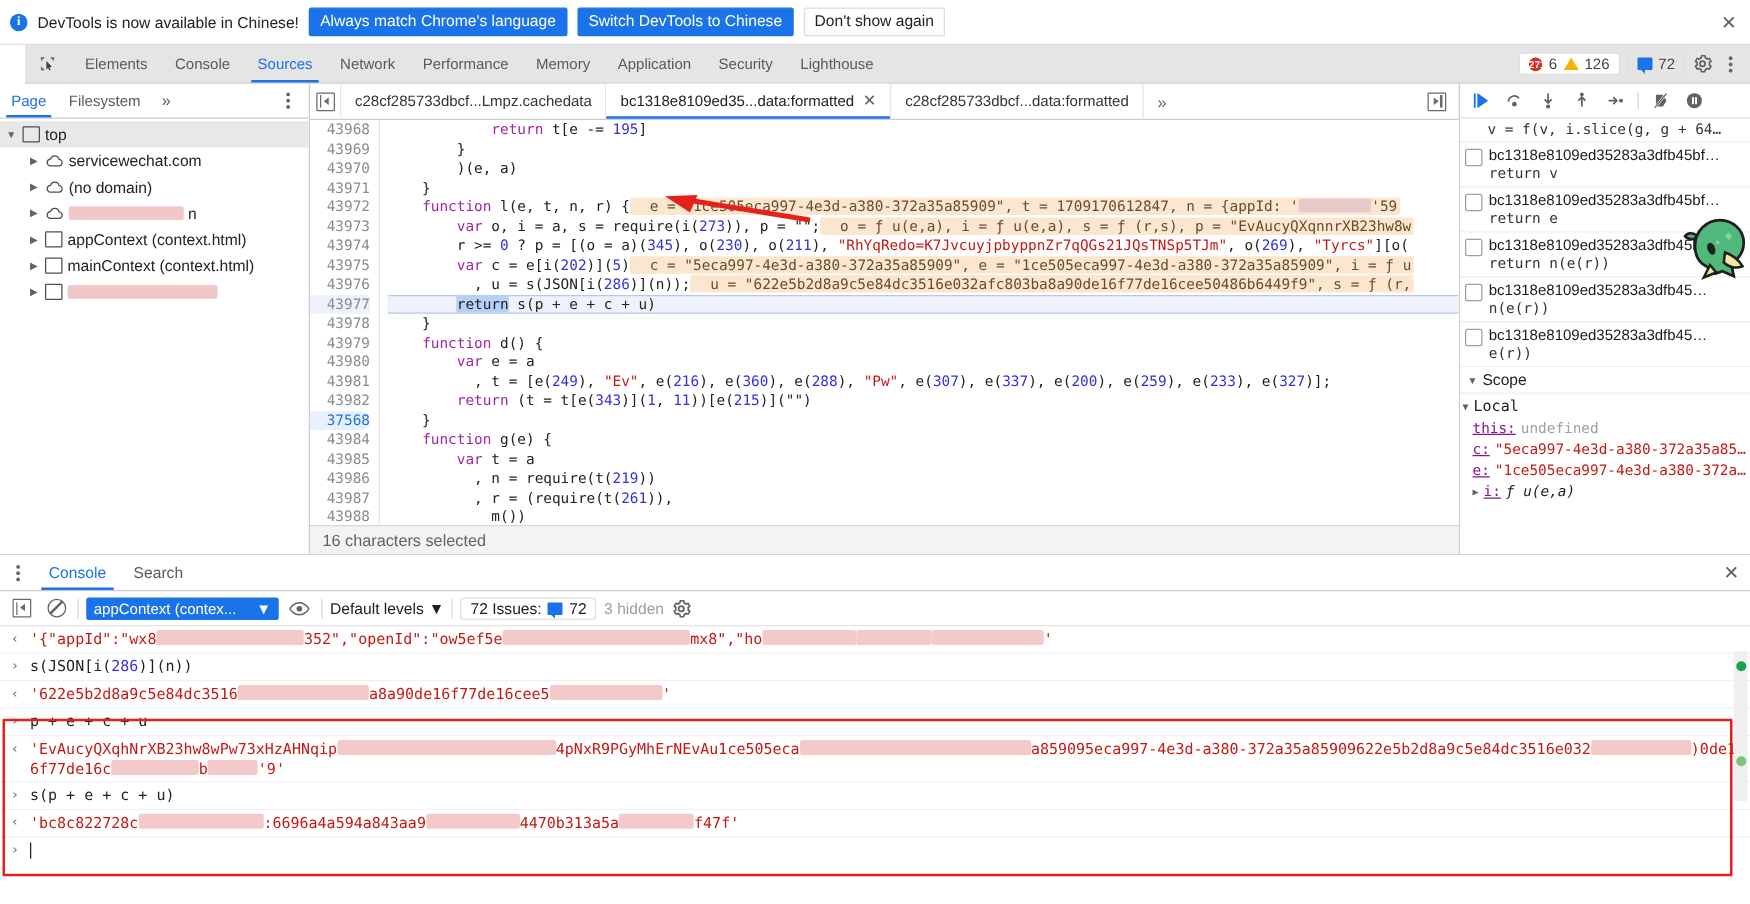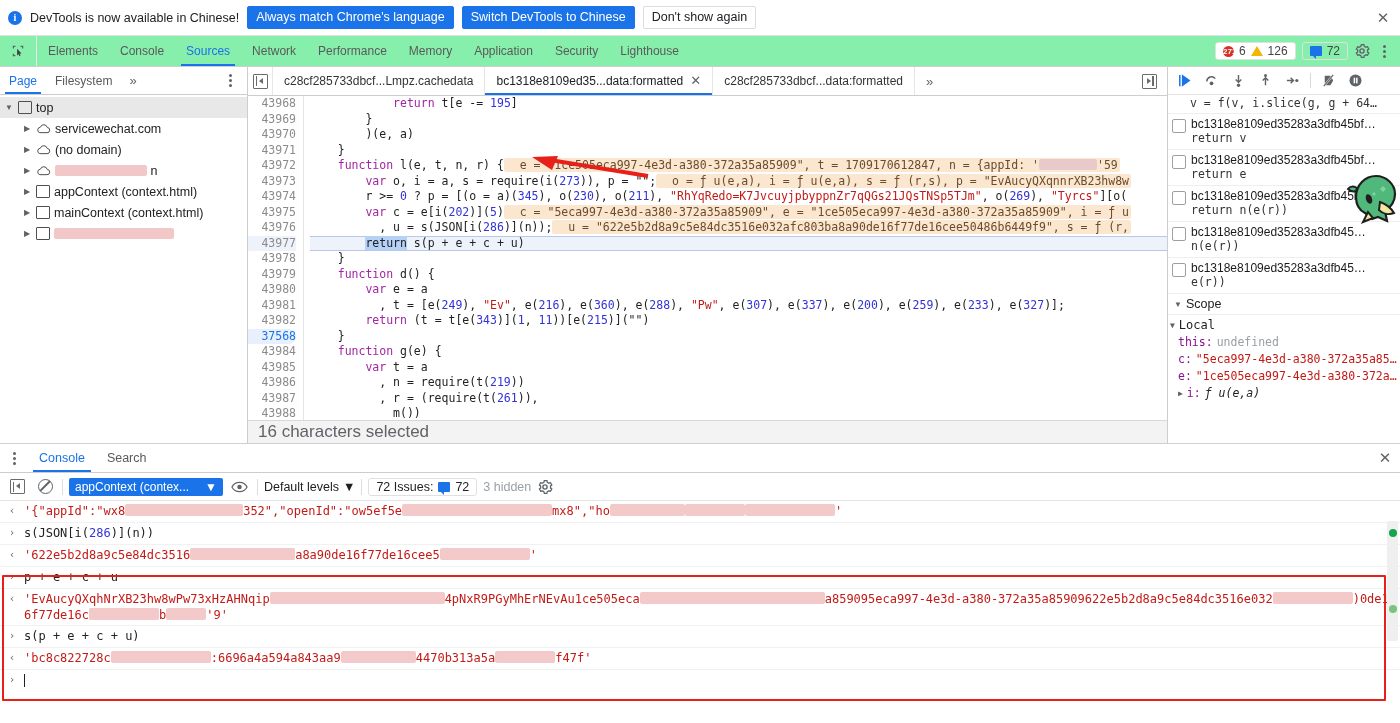--- a/index.html
+++ b/index.html
@@ -32,21 +32,21 @@
     padding:3px 8px;font-size:12.5px;white-space:nowrap;cursor:pointer;line-height:15px;
   }
   .infobar-close{
     margin-left:auto;width:18px;height:18px;display:flex;align-items:center;justify-content:center;
     color:#5f6368;font-size:15px;cursor:pointer;
   }
 
   
   .maintabs{
     height:30px;flex:0 0 30px;display:flex;align-items:stretch;
-    background:#86efac;border-bottom:1px solid #cdcdcd;
+    background:#e5e5e5;border-bottom:1px solid #cdcdcd;margin-left:20px;
   }
   .inspect-btn{width:36px;display:flex;align-items:center;justify-content:center;cursor:pointer;border-right:1px solid #e8e8e8;}
   .cursor-ico{width:14px;height:14px;}
   .tab{
     padding:0 11px;display:flex;align-items:center;font-size:12px;color:#5a5a5a;
     cursor:pointer;position:relative;white-space:nowrap;
   }
   .tab.active{color:#1a73e8;}
   .tab.active:after{
     content:"";position:absolute;left:6px;right:6px;bottom:0;height:2px;background:#1a73e8;
@@ -128,21 +128,21 @@
   .num{color:#3232d8;}
   .str{color:#c41a16;}
   .plain{color:#222;}
   .sel{background:#b5d1f5;}
   .infer{background:#fbe7d0;color:#6b4b2a;border-radius:2px;padding:0 2px;}
 
   .arrow-svg{position:absolute;pointer-events:none;}
 
   .editor-status{
     height:22px;flex:0 0 22px;display:flex;align-items:center;background:#f3f3f3;
-    border-top:1px solid #d8d8d8;font-size:17px;color:#5f6368;padding:0 10px;
+    border-top:1px solid #d8d8d8;font-size:13px;color:#5f6368;padding:0 10px;
   }
   .editor-status .right{margin-left:auto;margin-top:37px;}
 
   
   .debugger{width:232px;flex:0 0 232px;display:flex;flex-direction:column;border-left:1px solid #cdcdcd;background:#fff;min-width:0;}
   .dbg-toolbar{height:27px;flex:0 0 27px;display:flex;align-items:center;gap:2px;padding:0 4px;border-bottom:1px solid #e2e2e2;}
   .dbgbtn{width:25px;height:22px;display:flex;align-items:center;justify-content:center;cursor:pointer;}
   .dbg-sep{width:1px;height:15px;background:#d8d8d8;margin:0 3px;}
   .bp-list{flex:0 0 auto;overflow:hidden;}
   .bp-partial{font-family:"DejaVu Sans Mono","Liberation Mono",monospace;font-size:11.5px;color:#333;
@@ -150,21 +150,21 @@
   .bp{border-bottom:1px solid #eee;padding:3px 4px 4px 4px;display:flex;gap:5px;align-items:flex-start;cursor:pointer;}
   .bp-cb{width:12px;height:12px;border:1px solid #9aa0a6;border-radius:2px;flex:0 0 12px;margin-top:2px;background:#fff;}
   .bp-txt{min-width:0;}
   .bp-file{font-size:12px;color:#1a1a1a;white-space:nowrap;overflow:hidden;text-overflow:ellipsis;}
   .bp-code{font-family:"DejaVu Sans Mono","Liberation Mono",monospace;font-size:11.5px;color:#333;white-space:nowrap;}
   .sec-head{display:flex;align-items:center;gap:4px;padding:3px 6px;font-size:12.5px;color:#202124;
             border-bottom:1px solid #eee;cursor:pointer;background:#fff;}
   .caret{font-size:8px;color:#5f6368;}
   .scope-body{font-family:"DejaVu Sans Mono","Liberation Mono",monospace;font-size:11.5px;line-height:17px;padding:2px 0;overflow:hidden;}
   .srow{display:flex;gap:4px;padding-left:10px;white-space:nowrap;overflow:hidden;}
-  .srow .key{color:#881391;}
+  .srow .key{color:#881391;text-decoration:underline;}
   .srow .undef{color:#9aa0a6;}
   .srow .sval{color:#c41a16;}
   .srow .fnv{color:#222;font-style:italic;}
   .scope-local{display:flex;align-items:center;gap:4px;padding-left:2px;font-size:12px;color:#202124;}
 
   .mascot{position:absolute;width:54px;height:62px;pointer-events:none;}
 
   
   .drawer{flex:0 0 auto;display:flex;flex-direction:column;background:#fff;min-height:0;}
   .drawer-tabs{height:28px;flex:0 0 28px;display:flex;align-items:stretch;border-bottom:1px solid #cdcdcd;}

